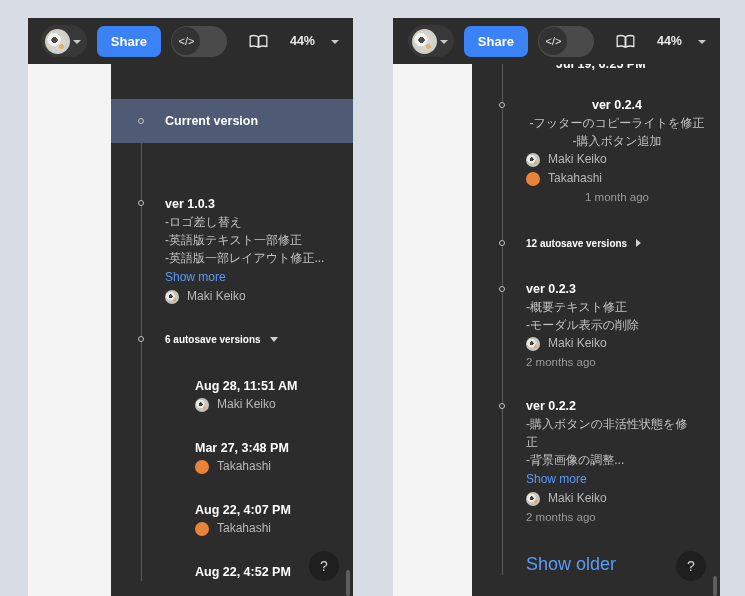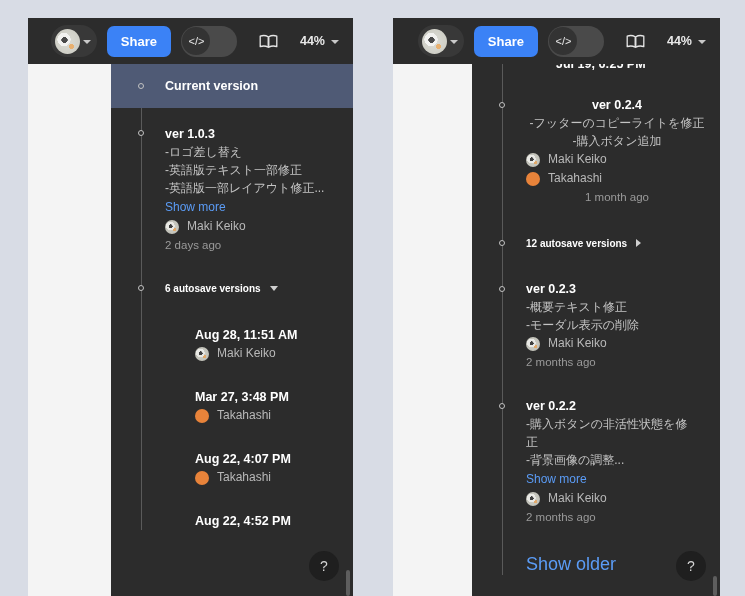--- a/index.html
+++ b/index.html
@@ -91,21 +91,21 @@
     background: #333;
     color: #e6e6e6;
     font-size: 11px;
     display: flex; align-items: center; justify-content: center;
     font-family: "Liberation Sans", sans-serif;
   }
 
   .book-icon { margin-right: 22px; display: block; }
 
   .zoom-group {
-    display: flex; align-items: center; gap: 6px;
+    display: flex; align-items: center; gap: 16px;
     color: #e9e9e9; font-size: 12.5px; font-weight: bold;
   }
 
   
   .canvas {
     position: absolute;
     left: 0; top: 46px; right: 0; bottom: 0;
     background: #f4f4f4;
   }
 
@@ -147,20 +147,21 @@
     left: 30px;
     width: 1px;
     background: #5a5a5a;
     top: 0; bottom: 0;
   }
 
   .entry {
     position: relative;
     padding-left: 54px;
     padding-right: 12px;
+    margin-top: 35px;
   }
   .entry.current {
     background: #4f5a75;
     padding-top: 15px;
     padding-bottom: 15px;
   }
   .dot {
     position: absolute;
     left: 26.5px;
     width: 6px; height: 6px;
@@ -329,21 +330,20 @@
         <span class="dot" style="top:22px;"></span>
         <div class="ver-name">ver 1.0.3</div>
         <div class="desc">-ロゴ差し替え</div>
         <div class="desc">-英語版テキスト一部修正</div>
         <div class="desc">-英語版一部レイアウト修正...</div>
         <div class="show-more">Show more</div>
         <div class="author">
           <span class="av av-photo"></span>
           <span class="author-name">Maki Keiko</span>
         </div>
-        <div class="ago">2 days ago</div>
       </div>
 
       <div class="autosave-row" style="margin-top:22px;height:22px;">
         <span class="dot" style="top:8px;"></span>
         <span class="autosave-label">6 autosave versions</span>
         <span class="tri-down"></span>
       </div>
 
       <div class="autosave-item" style="margin-top:27px;">
         <div class="as-date">Aug 28, 11:51 AM</div>

